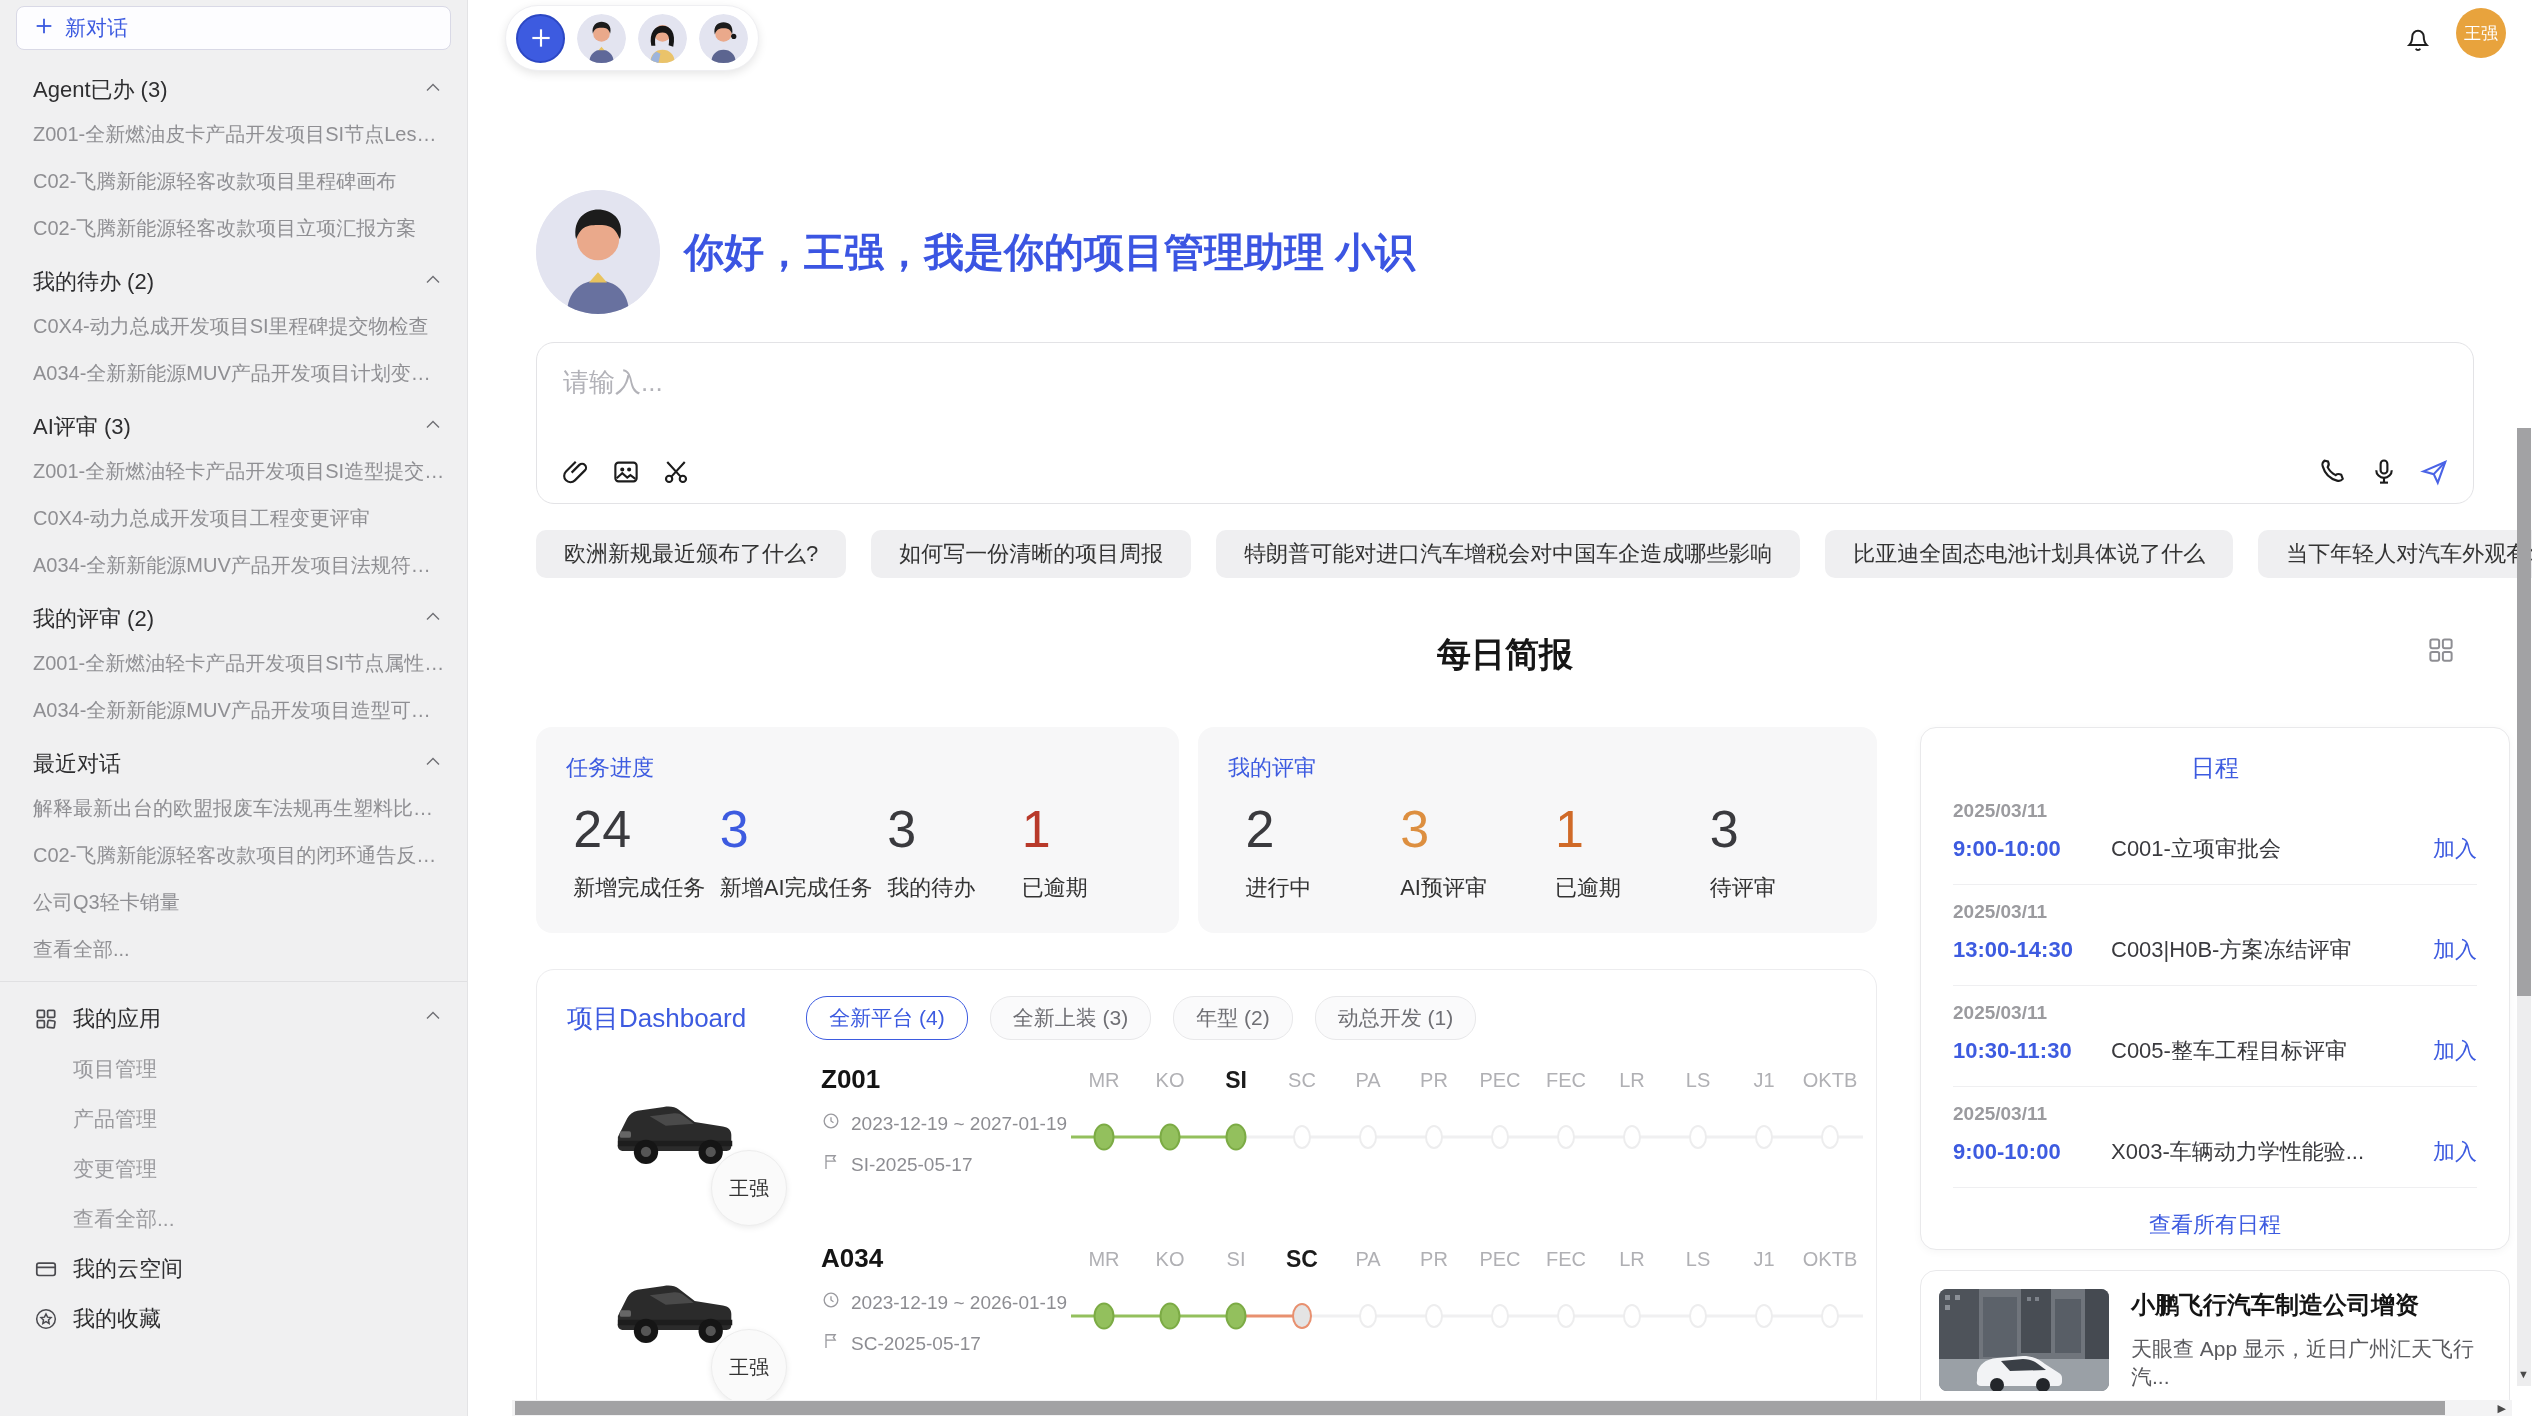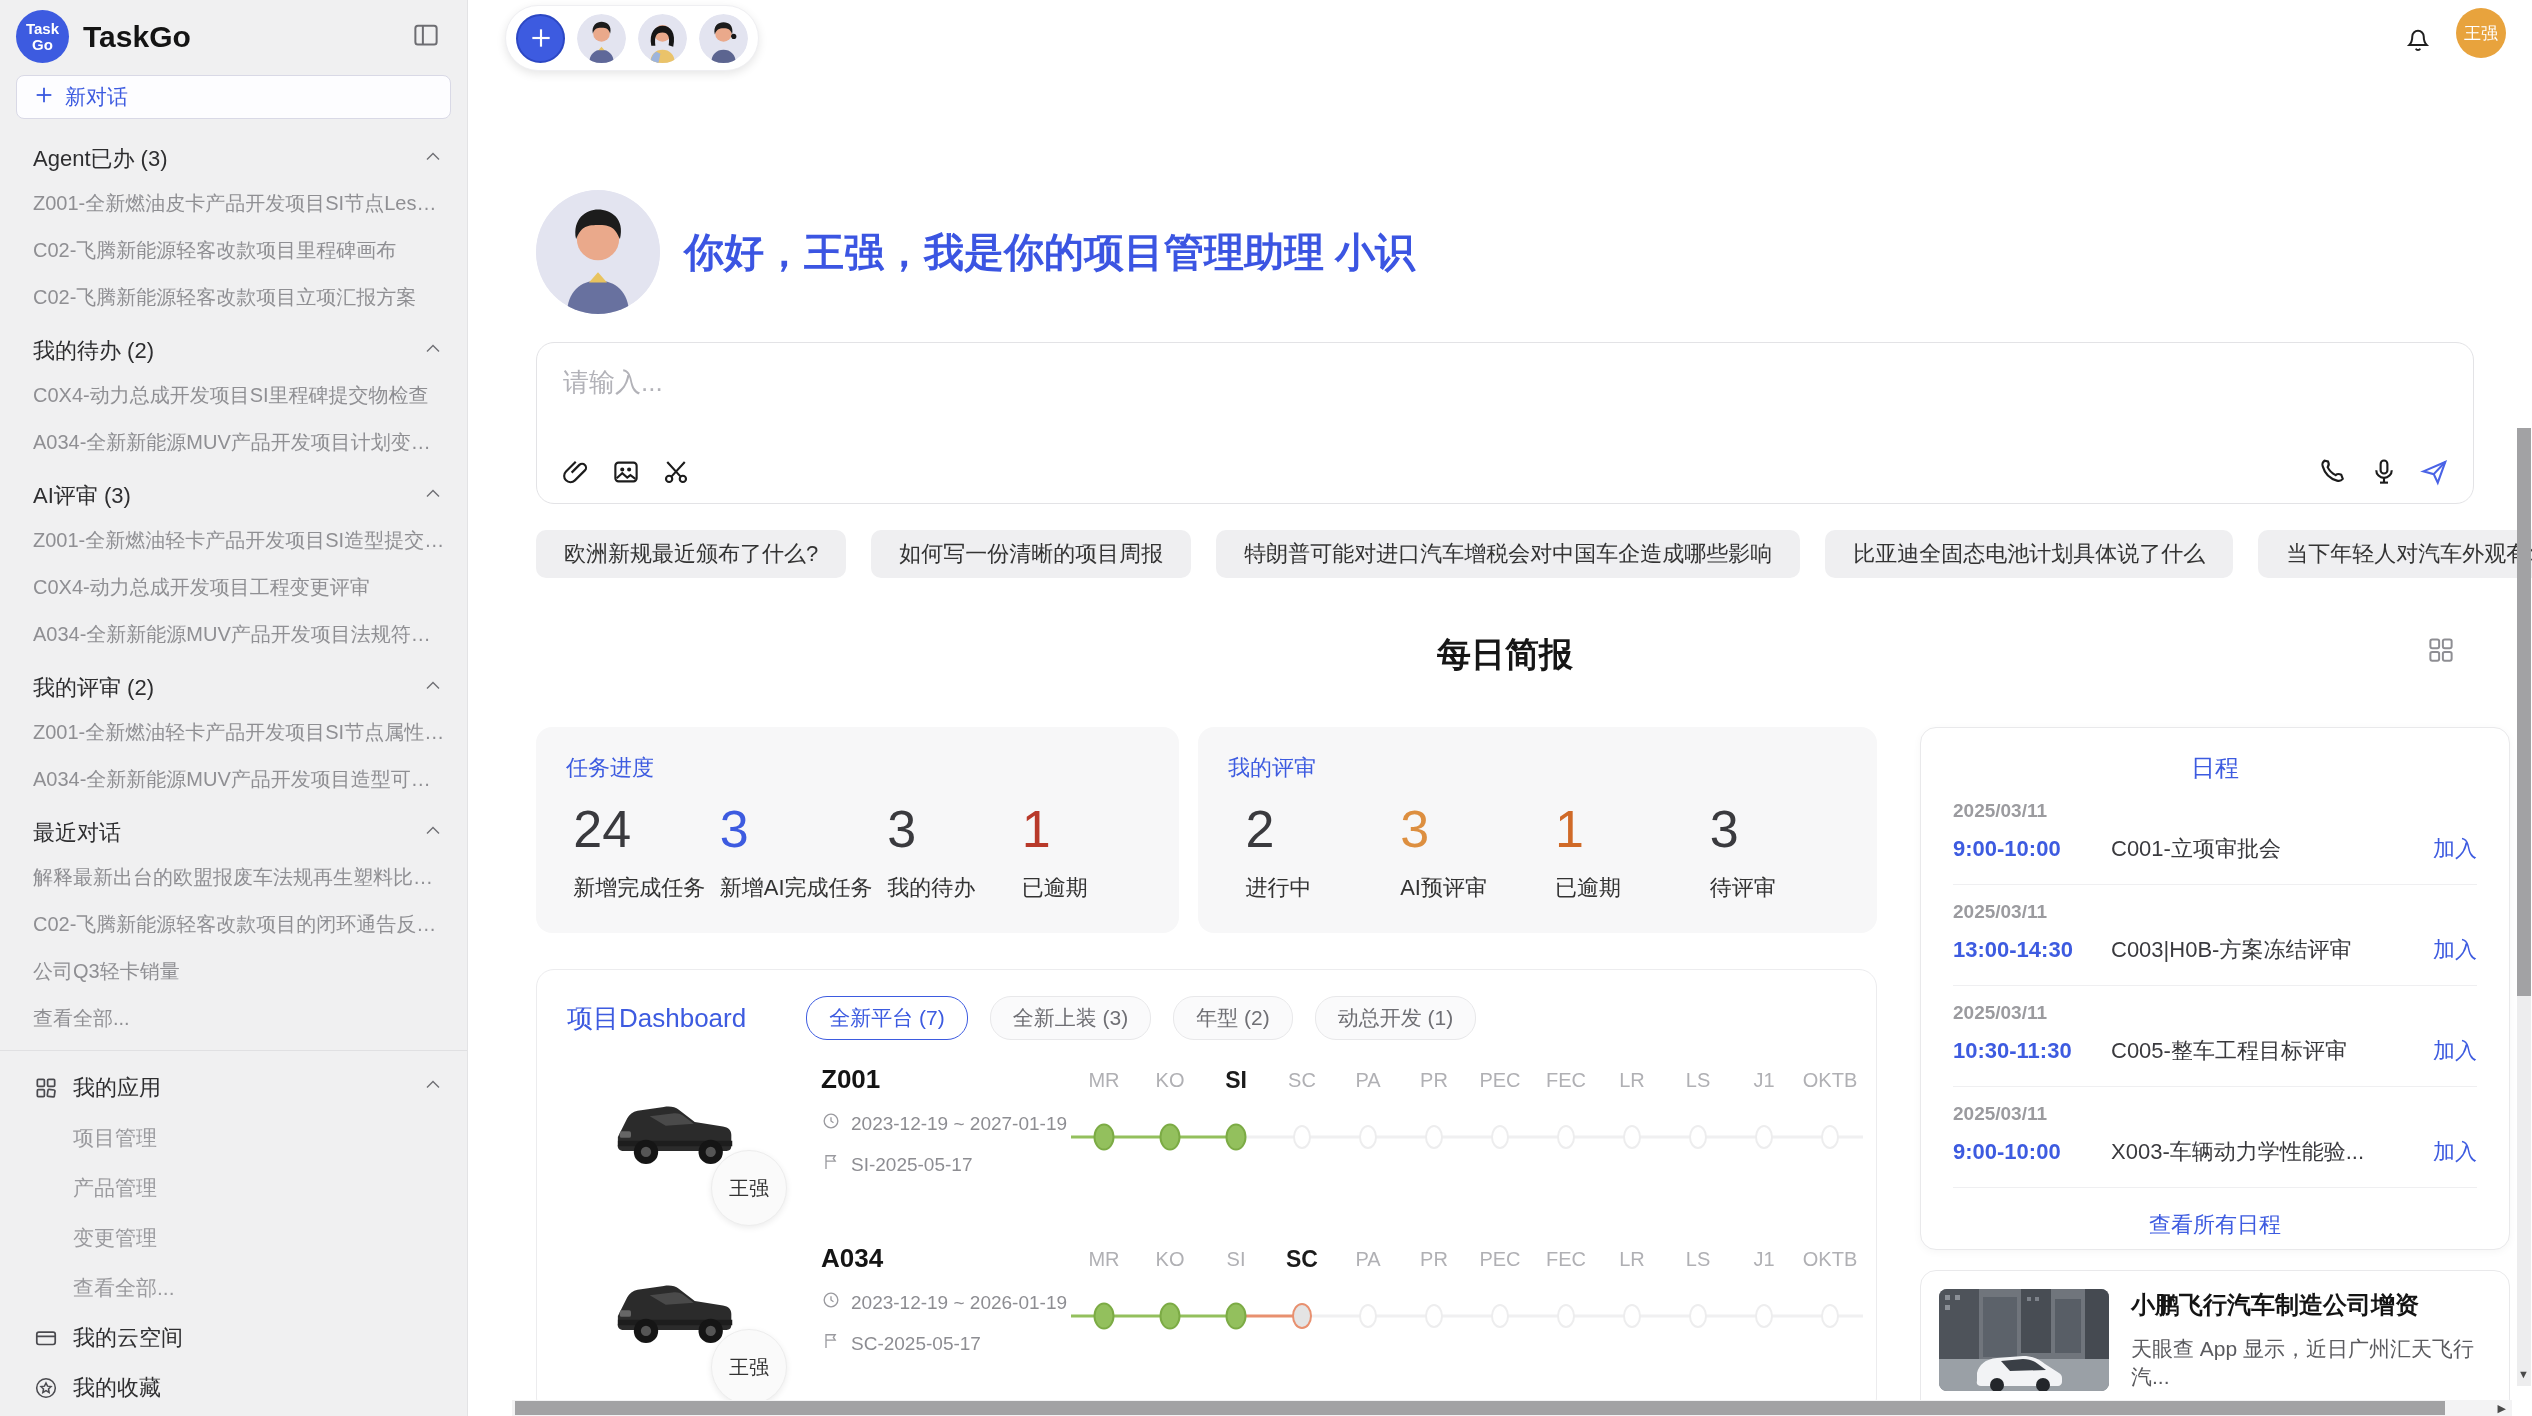--- a/index.html
+++ b/index.html
@@ -146,33 +146,20 @@
   .v-track{position:absolute;left:1px;right:1px;top:996px;height:390px;background:#ededee;}
   .v-thumb{position:absolute;left:1px;right:1px;top:428px;height:568px;background:#a2a2a4;cursor:grab;}
   .v-arrow{position:absolute;left:2px;top:1368px;font-size:11px;color:#4a4a4a;}
 </style>
 </head>
 <body>
 
 <div class="app">
 
   <aside class="sidebar">
-    <div class="logo-row">
-      <div class="logo-badge">
-        <span>Task</span>
-        <span>Go</span>
-      </div>
-      <div class="logo-title">TaskGo</div>
-      <button class="collapse-btn">
-        <svg viewBox="0 0 24 24" fill="none" stroke="currentColor" stroke-width="1.6">
-            <rect x="3.5" y="4.5" width="17" height="15" rx="2"></rect>
-            <line x1="9.5" y1="4.5" x2="9.5" y2="19.5"></line>
-          </svg>
-      </button>
-    </div>
     <button class="new-chat">
       <span><svg viewBox="0 0 24 24" fill="none" stroke="#3d5be0" stroke-width="2">
             <line x1="12" y1="4" x2="12" y2="20"></line>
             <line x1="4" y1="12" x2="20" y2="12"></line>
           </svg></span>
       <span>新对话</span>
     </button>
     <div class="side-scroll" id="side-sections">
         <div class="sec-head">
           <span class="sec-label">Agent已办 (3)</span>
@@ -420,21 +407,21 @@
                 <div class="stat-num" style="color: rgb(58, 58, 62);">3</div>
                 <div class="stat-lab">待评审</div>
               </div>
             </div>
           </div>
         </div>
       <div class="dash-card">
         <div class="dash-head">
           <div class="dash-title">项目Dashboard</div>
           <div class="dash-filters" id="dash-filters">
-              <div class="f-chip active">全新平台 (7)</div>
+              <div class="f-chip active">全新平台 (4)</div>
               <div class="f-chip">全新上装 (3)</div>
               <div class="f-chip">年型 (2)</div>
               <div class="f-chip">动总开发 (1)</div>
             </div>
         </div>
         <div class="proj-rows" id="project-rows">
             <div class="proj-row">
               <div class="proj-img">
                 <svg viewBox="0 0 160 124">
                   <rect width="160" height="124" fill="#ffffff"></rect>

